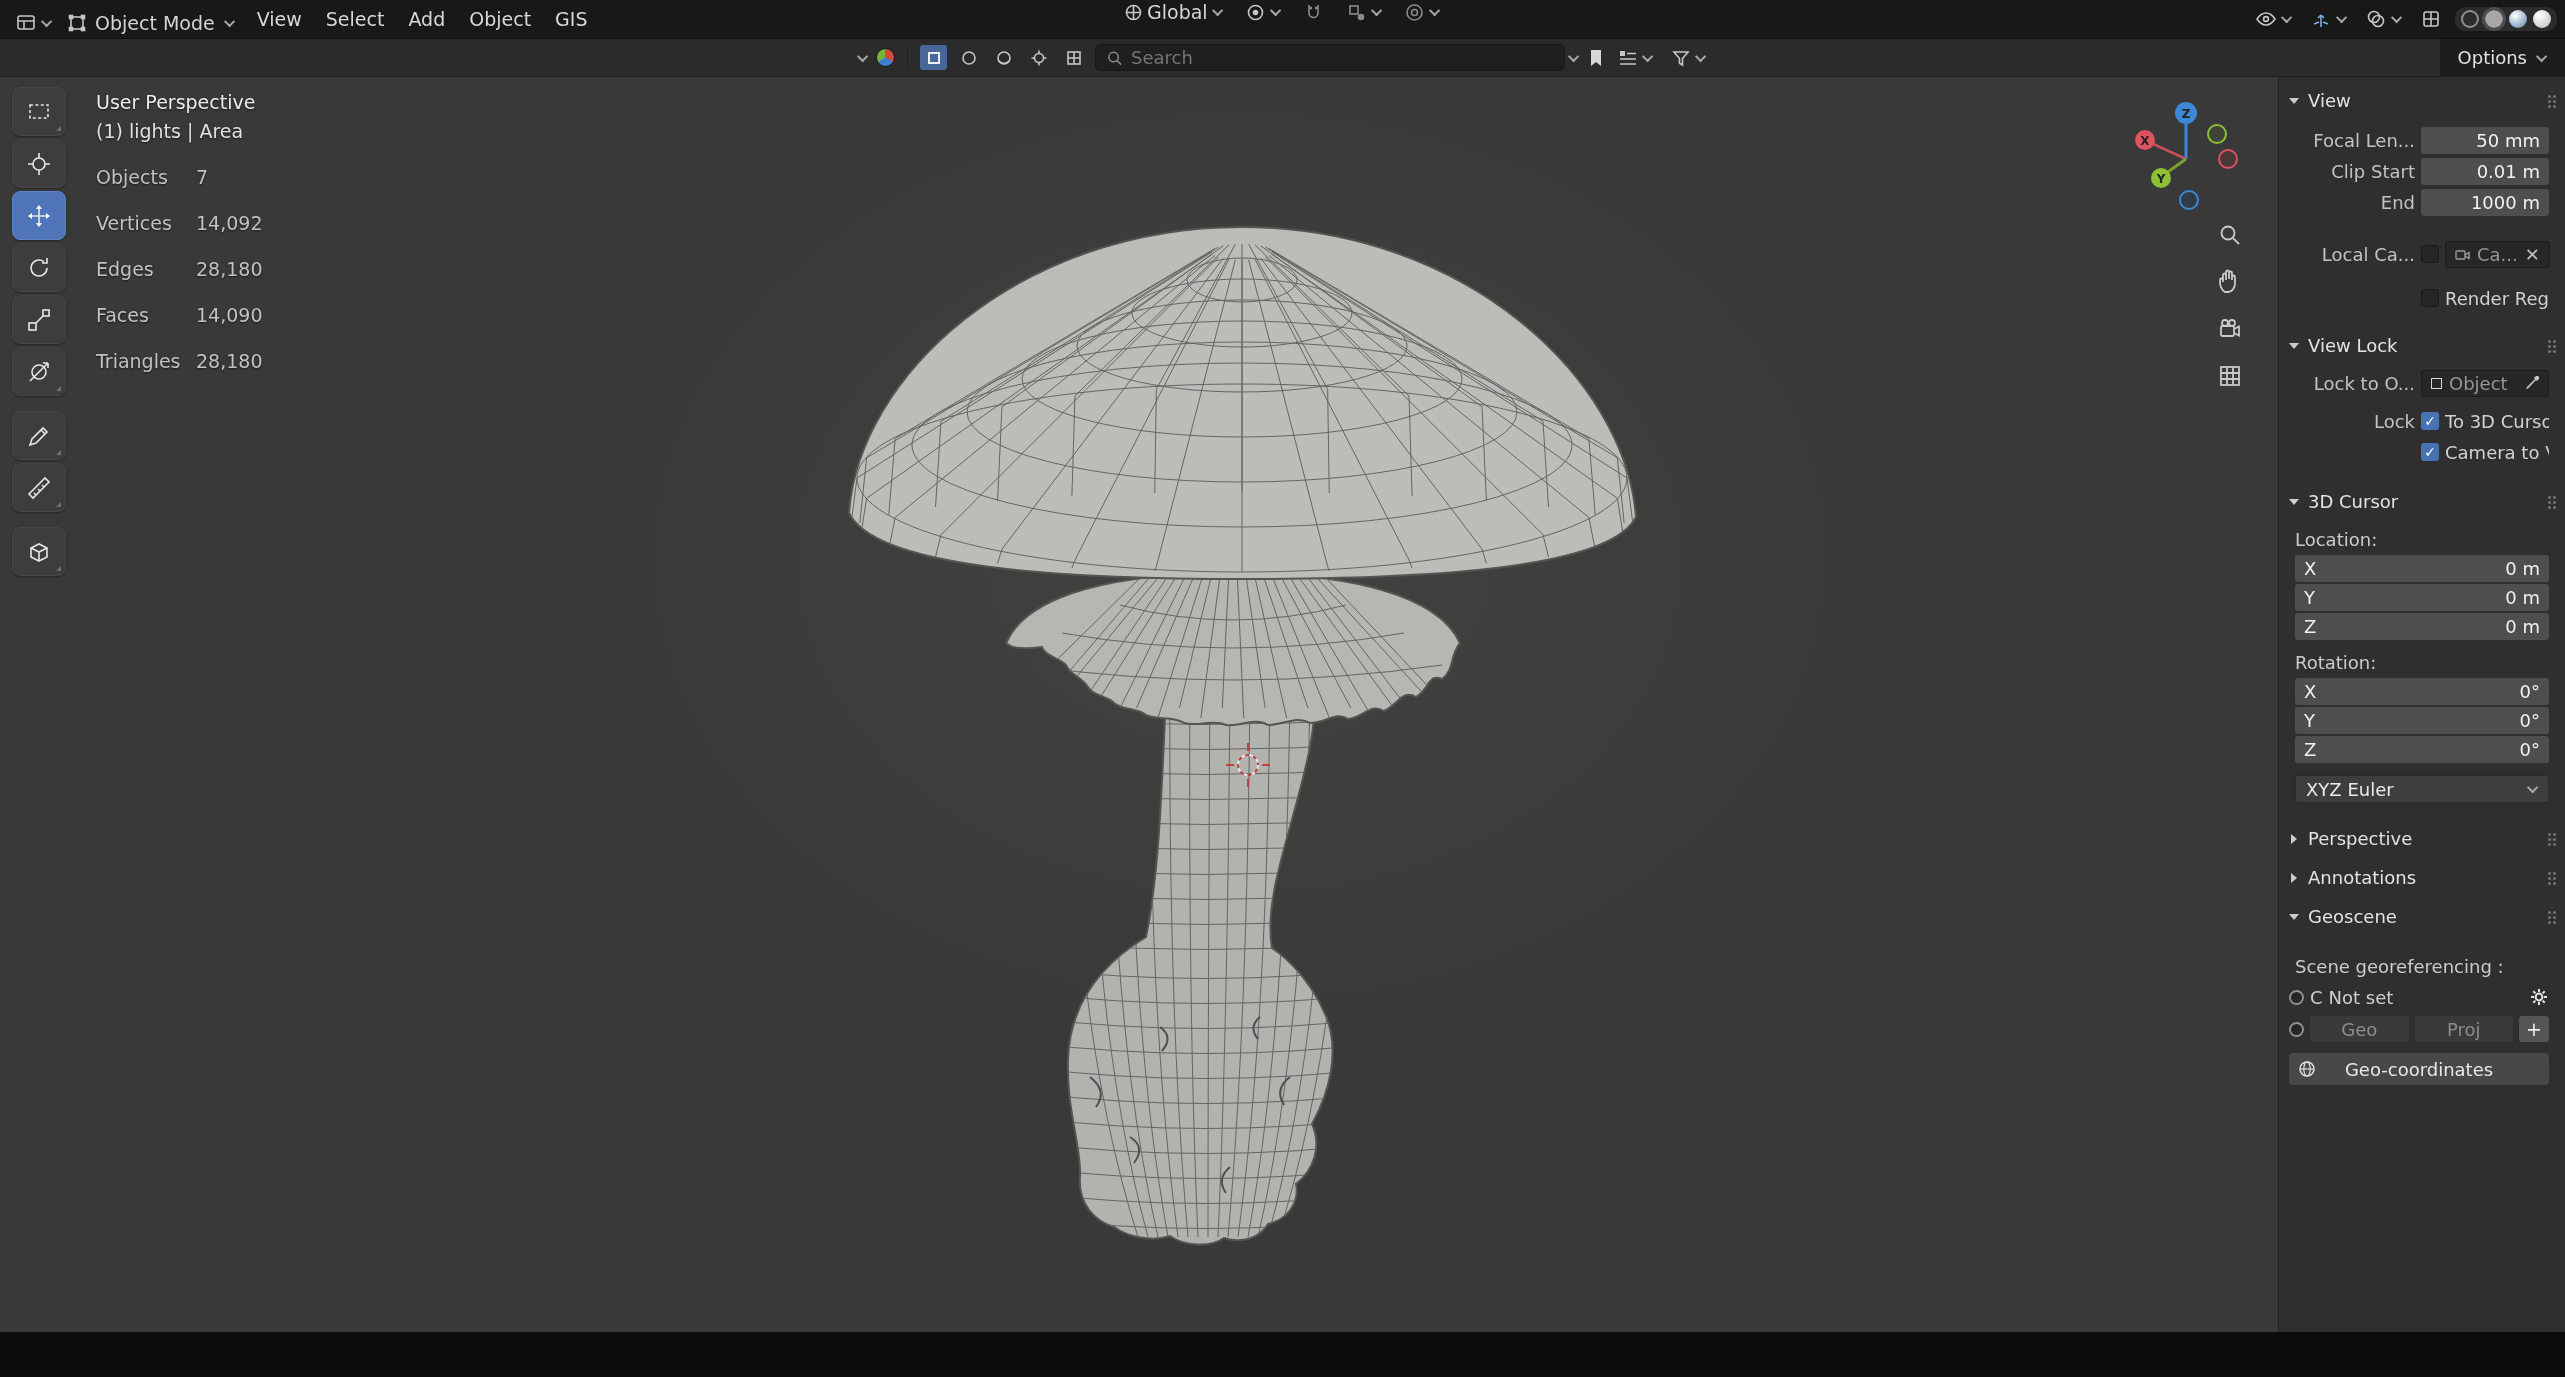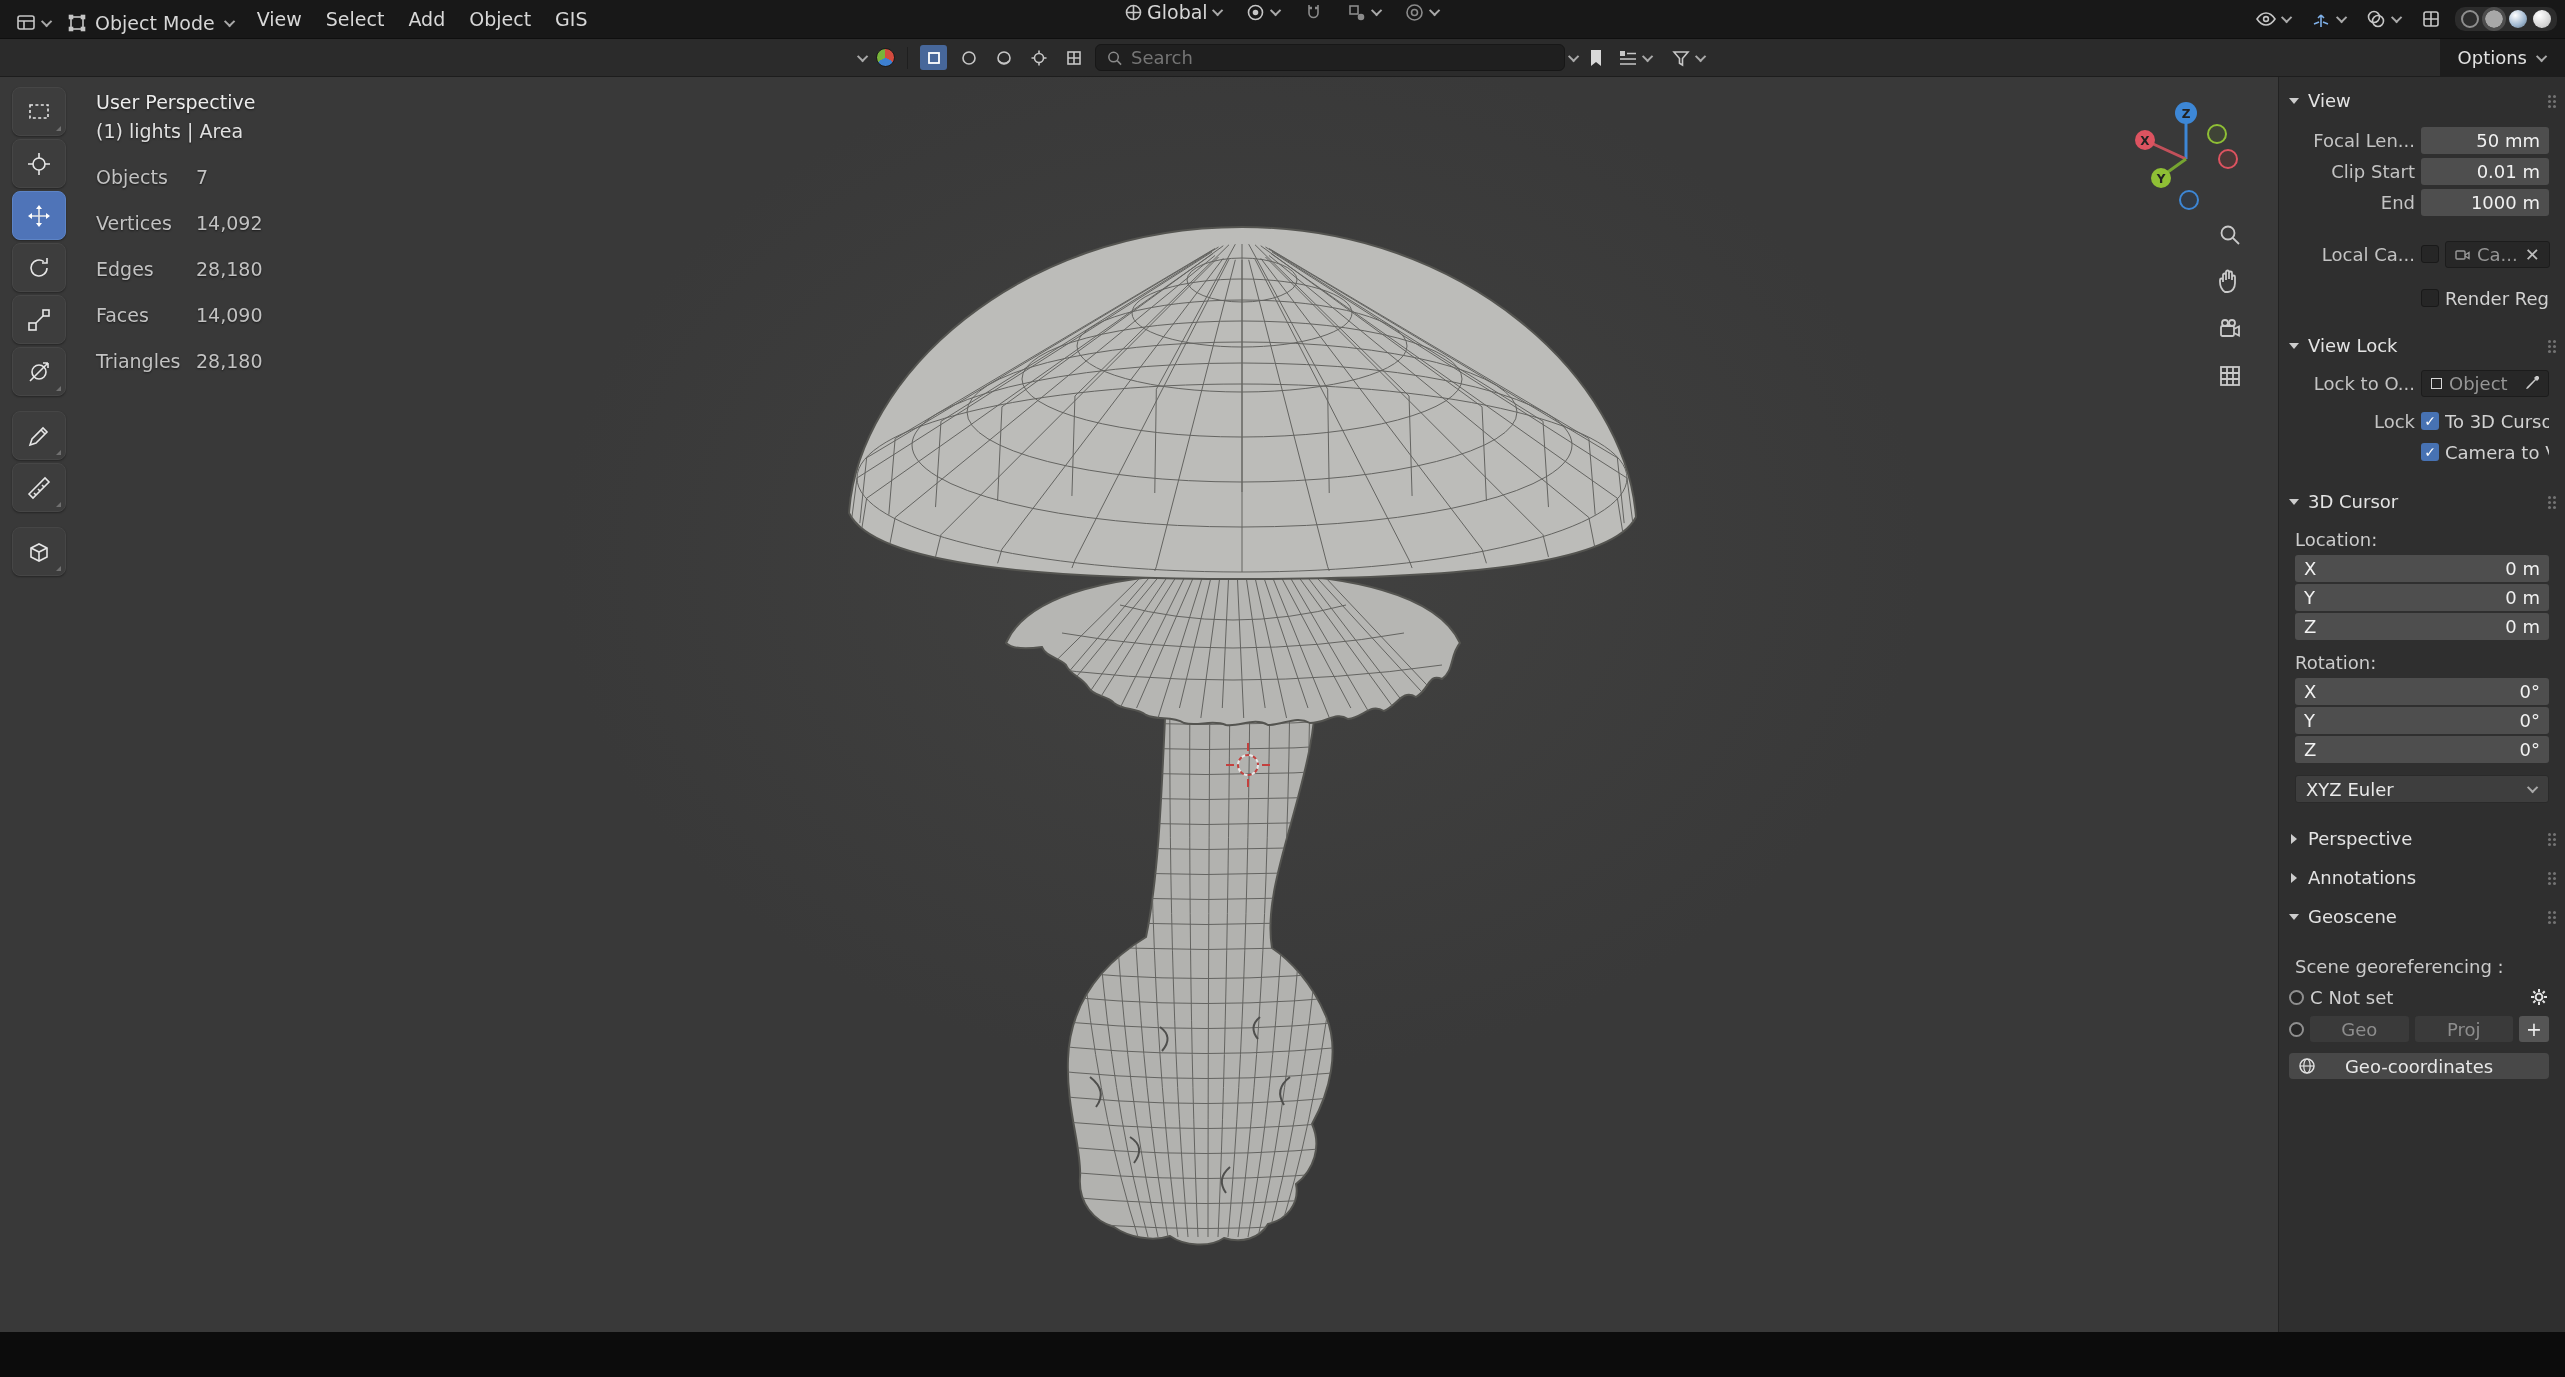--- a/index.html
+++ b/index.html
@@ -76,21 +76,21 @@
 .arow .pfield{flex:1}
 .sublabel{color:#cbcbcb;margin:12px 0 5px 10px}
 .cb{flex:none;width:18px;height:18px;border-radius:3px;background:#4772b3;color:#fff;font-size:14px;display:flex;align-items:center;justify-content:center}
 .cb.off{background:#262626;border:1px solid #191919}
 .cblabel{color:#d2d2d2;white-space:nowrap;overflow:hidden}
 .dropdownrow{margin:12px 10px 0 10px;height:28px;background:#3e3e3e;border:1px solid #2a2a2a;border-radius:3px;display:flex;align-items:center;padding:0 10px;color:#e9e9e9}
 .dropdownrow .chev{margin-left:auto}
 .radio{flex:none;width:15px;height:15px;border-radius:50%;border:2px solid #8f8f8f;background:#262626}
 .gbtn{flex:1;height:26px;background:#3a3a3a;color:#8d8d8d;display:flex;align-items:center;justify-content:center;border-radius:3px}
 .plusbtn{flex:none;width:30px;height:26px;background:#555;color:#eee;display:flex;align-items:center;justify-content:center;border-radius:3px;font-size:19px}
-.geobtn{position:relative;margin:10px 10px 0 4px;height:26px;background:#484848;border-radius:4px;display:flex;align-items:center;justify-content:center;color:#e8e8e8}
+.geobtn{position:relative;margin:10px 10px 0 4px;height:32px;background:#484848;border-radius:4px;display:flex;align-items:center;justify-content:center;color:#e8e8e8}
 .geobtn svg{position:absolute;left:9px}
 .gearbtn{margin-left:auto}
 .objicon{width:11px;height:11px;border:1.6px solid #d8d8d8;flex:none}
 .xmark{margin-left:auto;color:#bdbdbd}
 
 .bottom{position:absolute;left:0;top:1332px;width:2565px;height:45px;background:#0c0c0c}
 </style>
 </head>
 <body>
 

